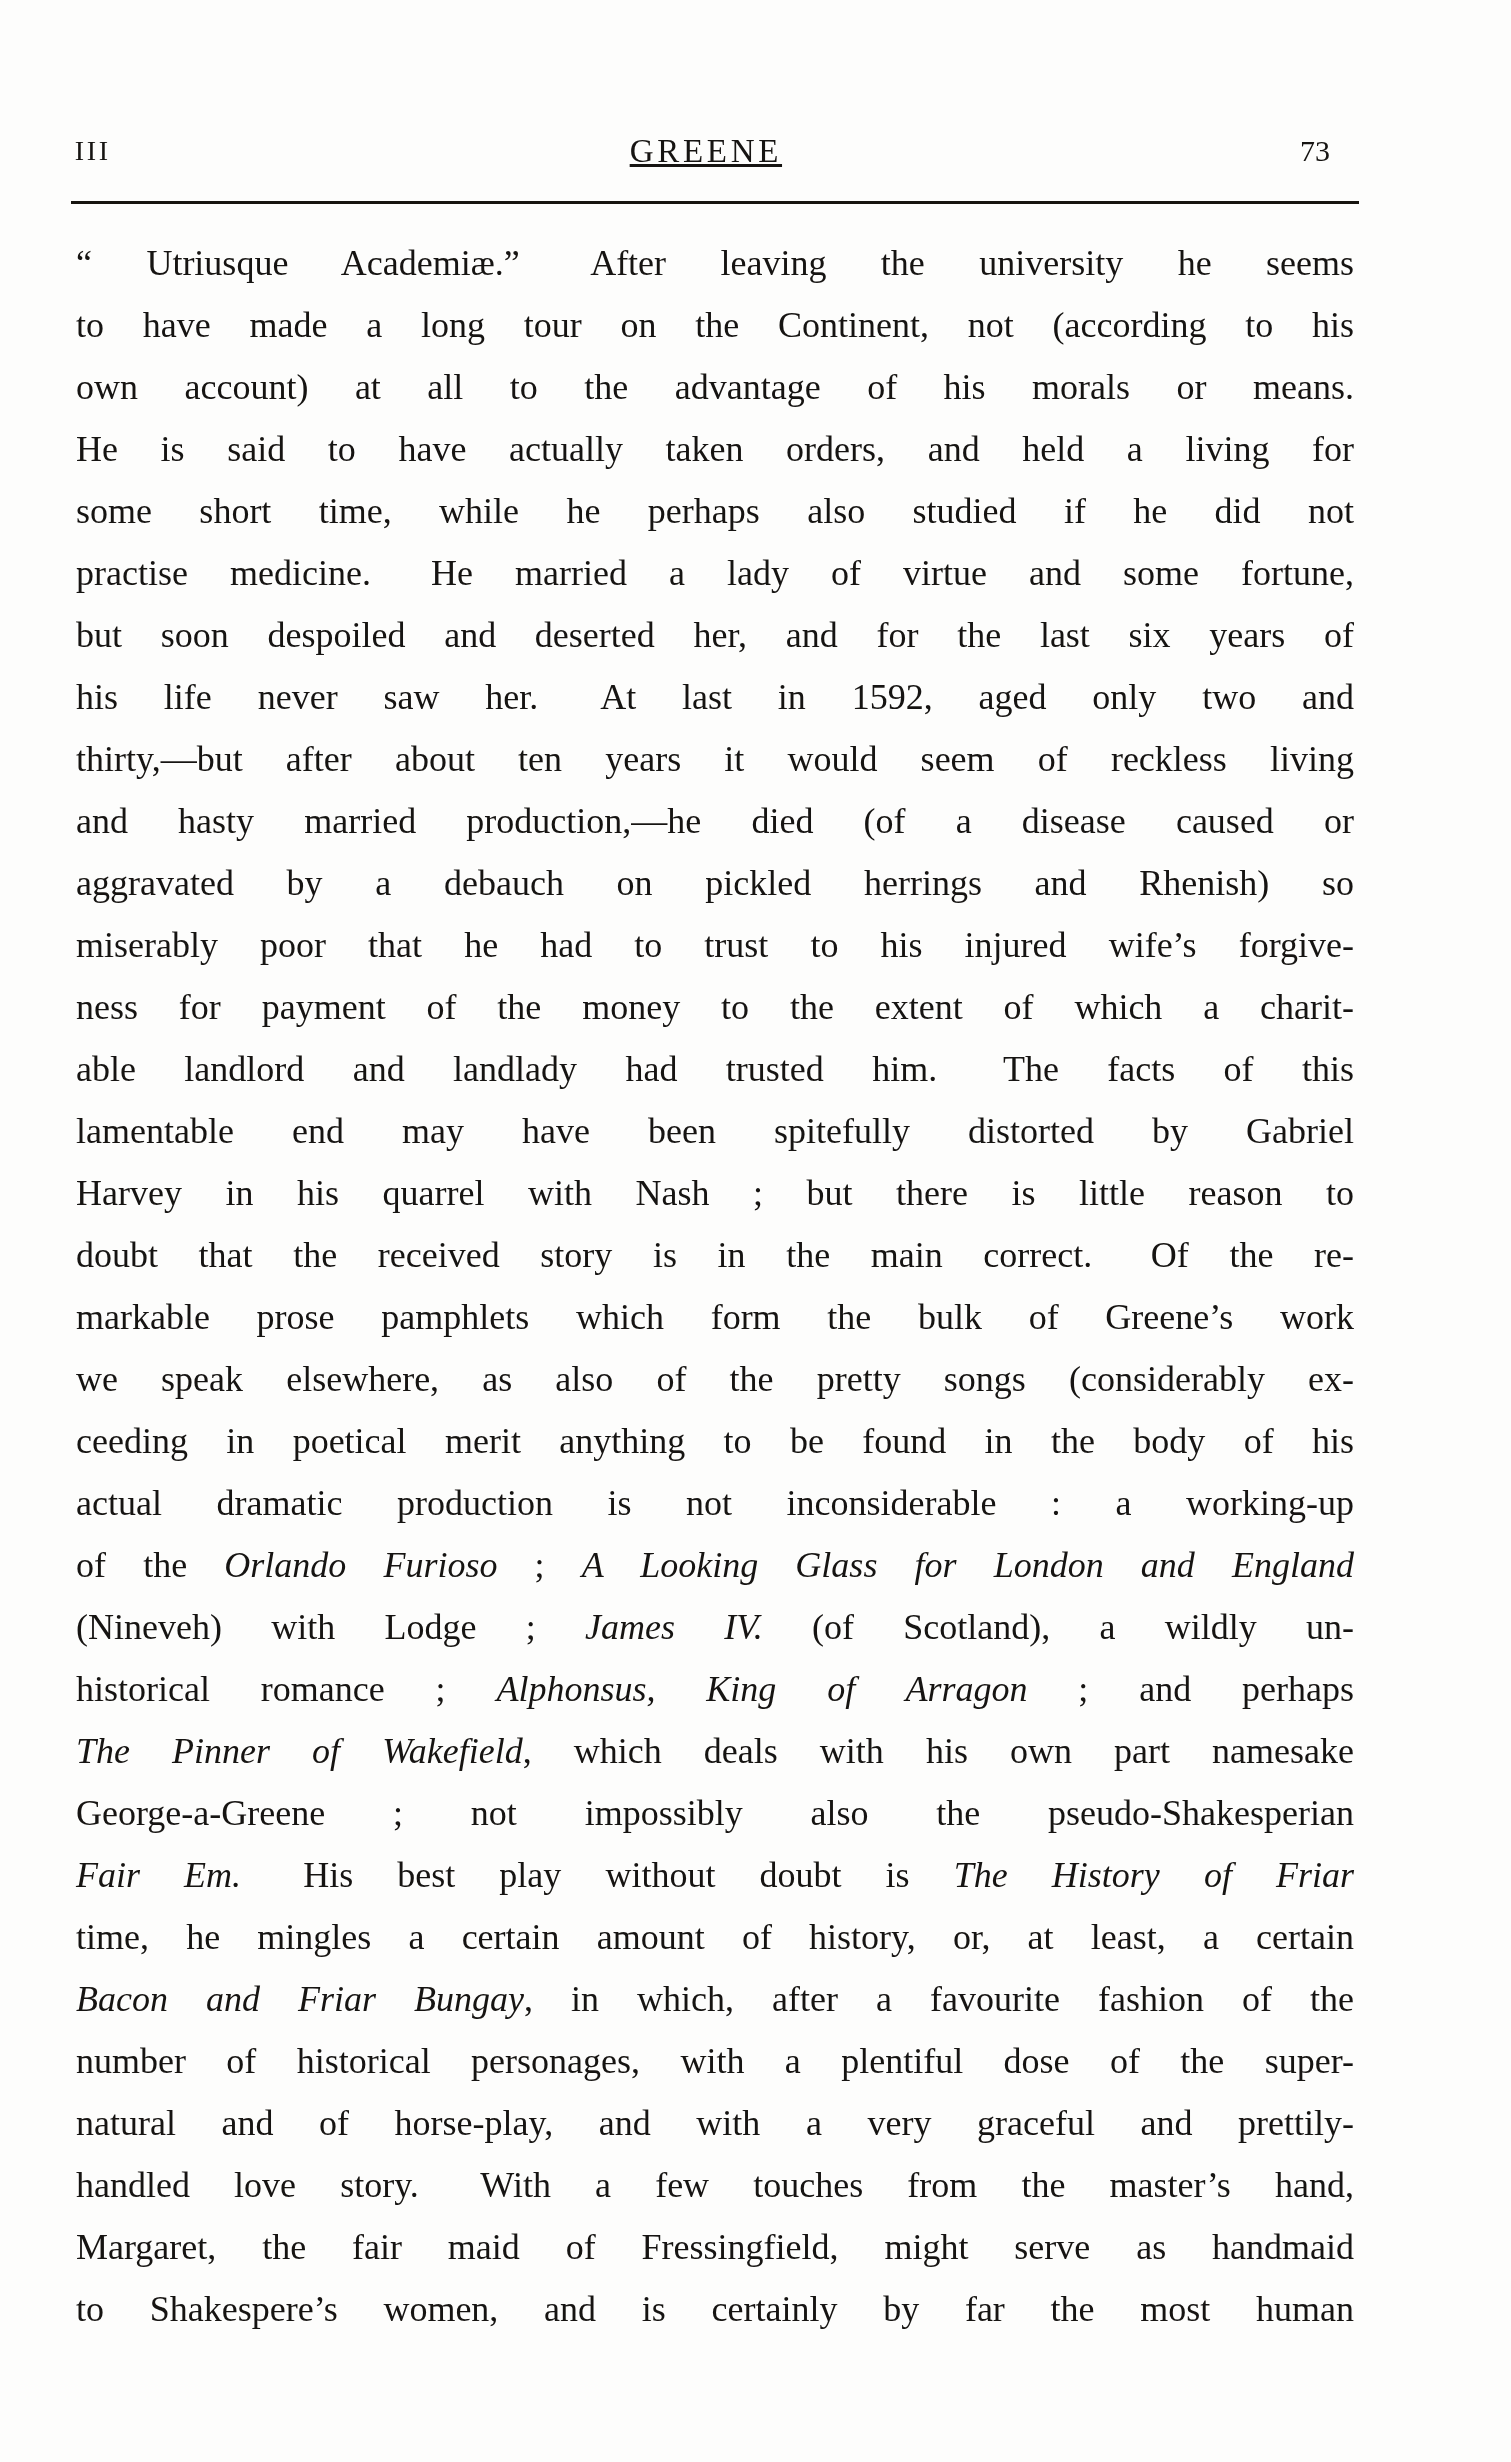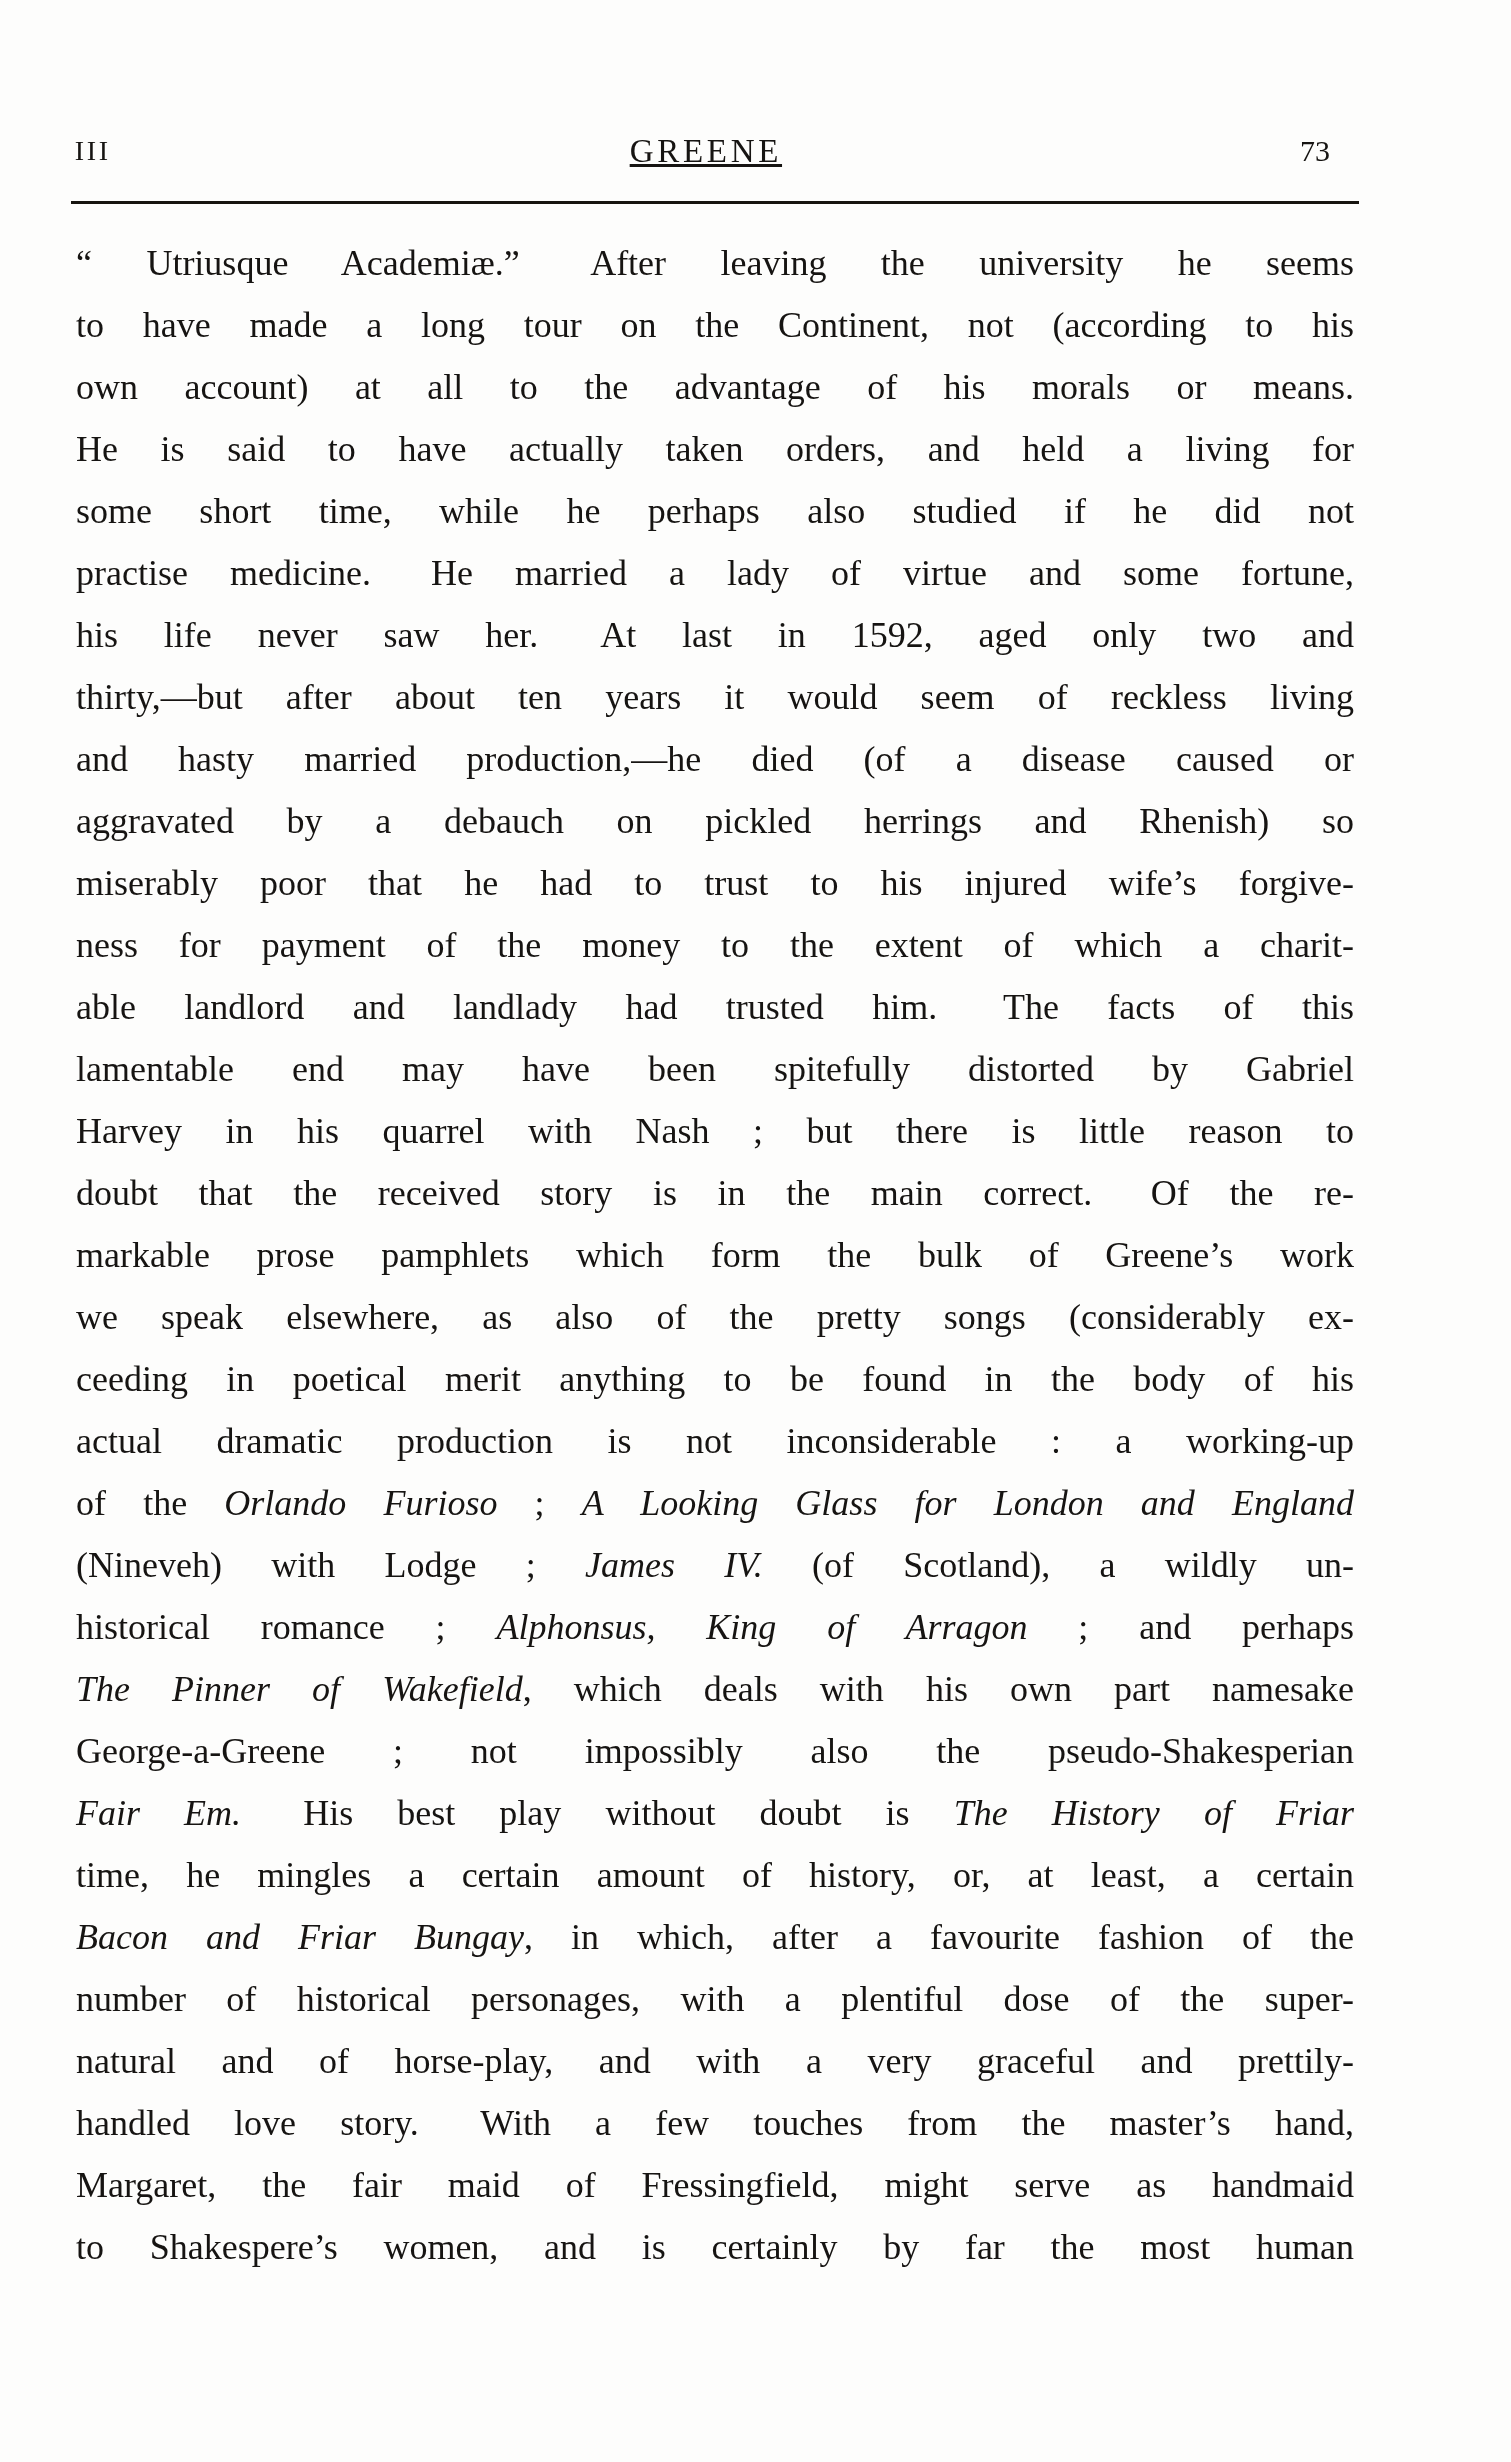--- a/index.html
+++ b/index.html
@@ -69,20 +69,21 @@
     <span class="hdr-right">73</span>
   </div>
   <hr class="header-rule">
   <div class="text-block">
       <p class="line"><span>“ Utriusque Academiæ.”  After leaving the university he seems</span></p>
       <p class="line"><span>to have made a long tour on the Continent, not (according to his</span></p>
       <p class="line"><span>own account) at all to the advantage of his morals or means.</span></p>
       <p class="line"><span>He is said to have actually taken orders, and held a living for</span></p>
       <p class="line"><span>some short time, while he perhaps also studied if he did not</span></p>
       <p class="line"><span>practise medicine.  He married a lady of virtue and some fortune,</span></p>
+      <p class="line"><span>but soon despoiled and deserted her, and for the last six years of</span></p>
       <p class="line"><span>his life never saw her.  At last in 1592, aged only two and</span></p>
       <p class="line"><span>thirty,—but after about ten years it would seem of reckless living</span></p>
       <p class="line"><span>and hasty married production,—he died (of a disease caused or</span></p>
       <p class="line"><span>aggravated by a debauch on pickled herrings and Rhenish) so</span></p>
       <p class="line"><span>miserably poor that he had to trust to his injured wife’s forgive-</span></p>
       <p class="line"><span>ness for payment of the money to the extent of which a charit-</span></p>
       <p class="line"><span>able landlord and landlady had trusted him.  The facts of this</span></p>
       <p class="line"><span>lamentable end may have been spitefully distorted by Gabriel</span></p>
       <p class="line"><span>Harvey in his quarrel with Nash ; but there is little reason to</span></p>
       <p class="line"><span>doubt that the received story is in the main correct.  Of the re-</span></p>

